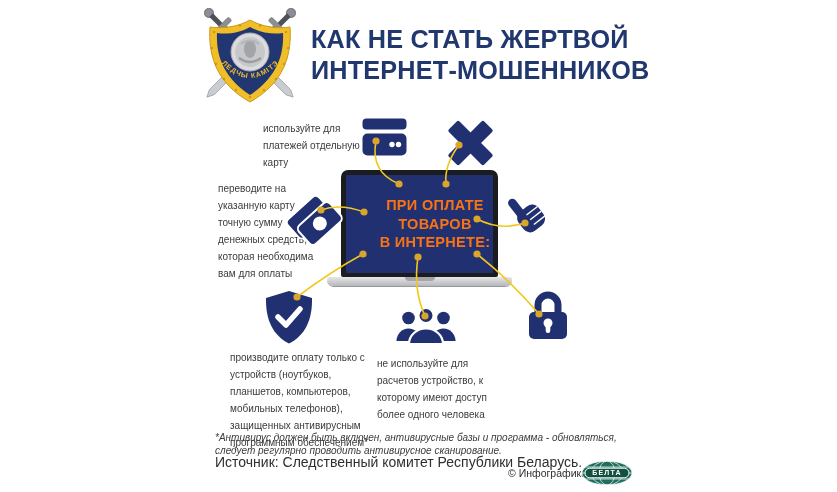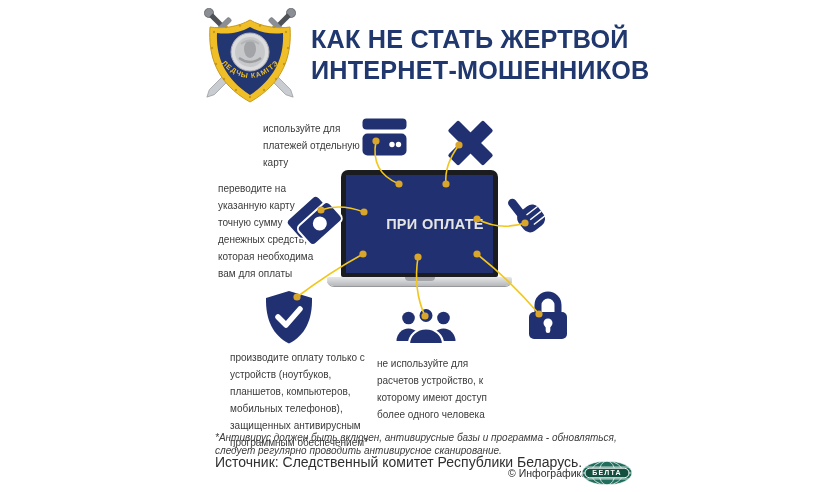--- a/index.html
+++ b/index.html
@@ -21,21 +21,21 @@
   
   .laptop-screen{
     left:341px;top:170px;width:157px;height:107px;background:#1b1c1f;
     border-radius:7px 7px 2px 2px;
   }
   .laptop-screen-inner{
     position:absolute;left:5px;top:5px;right:5px;bottom:4px;background:#203070;
     display:flex;align-items:center;justify-content:center;text-align:center;
   }
   .screen-text{
-    color:#e5e5e5;font-weight:700;font-size:14.5px;line-height:18.5px;letter-spacing:.3px;margin-left:31px;
+    color:#f97316;font-weight:700;font-size:14.5px;line-height:18.5px;letter-spacing:.3px;margin-left:31px;
   }
   .laptop-base{
     left:327px;top:277px;width:185px;height:9px;
     background:linear-gradient(#e6e7e9,#b5b7ba);
     border-radius:2px 2px 7px 7px;
     box-shadow:0 1px 0 #96989b;
   }
   .laptop-notch{
     left:405px;top:277px;width:30px;height:4px;background:#a3a5a8;border-radius:0 0 5px 5px;
   }
@@ -172,20 +172,22 @@
     <path d="M11,25 V16 a10,10 0 0 1 20,0 v9" fill="none" stroke="#203070" stroke-width="7"></path>
     <rect x="2" y="23" width="38" height="27" rx="5" fill="#203070"></rect>
     <circle cx="21" cy="34" r="4.5" fill="#ffffff"></circle>
     <rect x="18.7" y="36" width="4.6" height="8" rx="2.2" fill="#ffffff"></rect>
   </svg>
 
   <div class="abs laptop-screen">
     <div class="laptop-screen-inner">
       <div class="screen-text">
         <div>ПРИ ОПЛАТЕ</div>
+        <div>ТОВАРОВ</div>
+        <div>В ИНТЕРНЕТЕ:</div>
       </div>
     </div>
   </div>
   <div class="abs laptop-base"></div>
   <div class="abs laptop-notch"></div>
 
   <svg class="abs connectors" width="837" height="492" viewBox="0 0 837 492">
     <g fill="none" stroke="#f2c71d" stroke-width="1.6">
       <path d="M376,141 Q370,172 399,184"></path>
       <path d="M459,145 Q444,165 446,184"></path>

